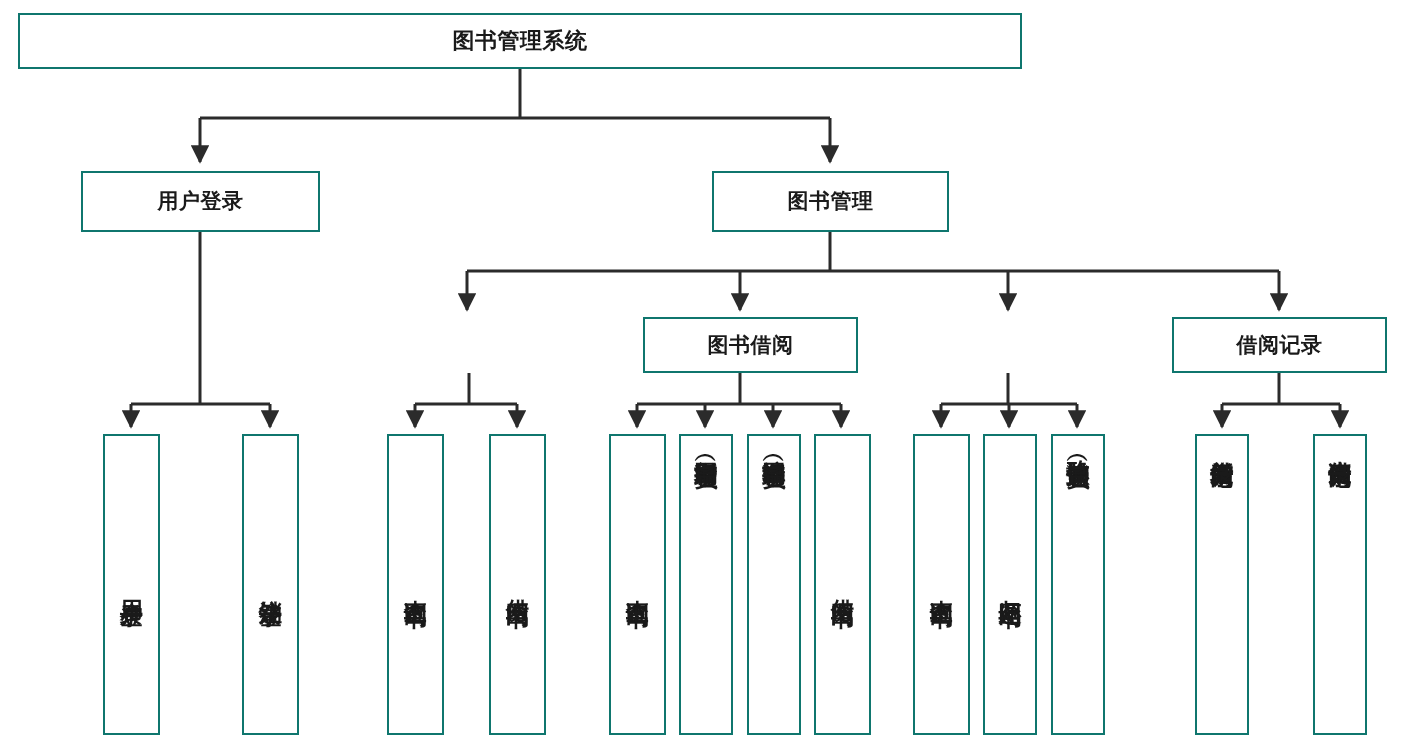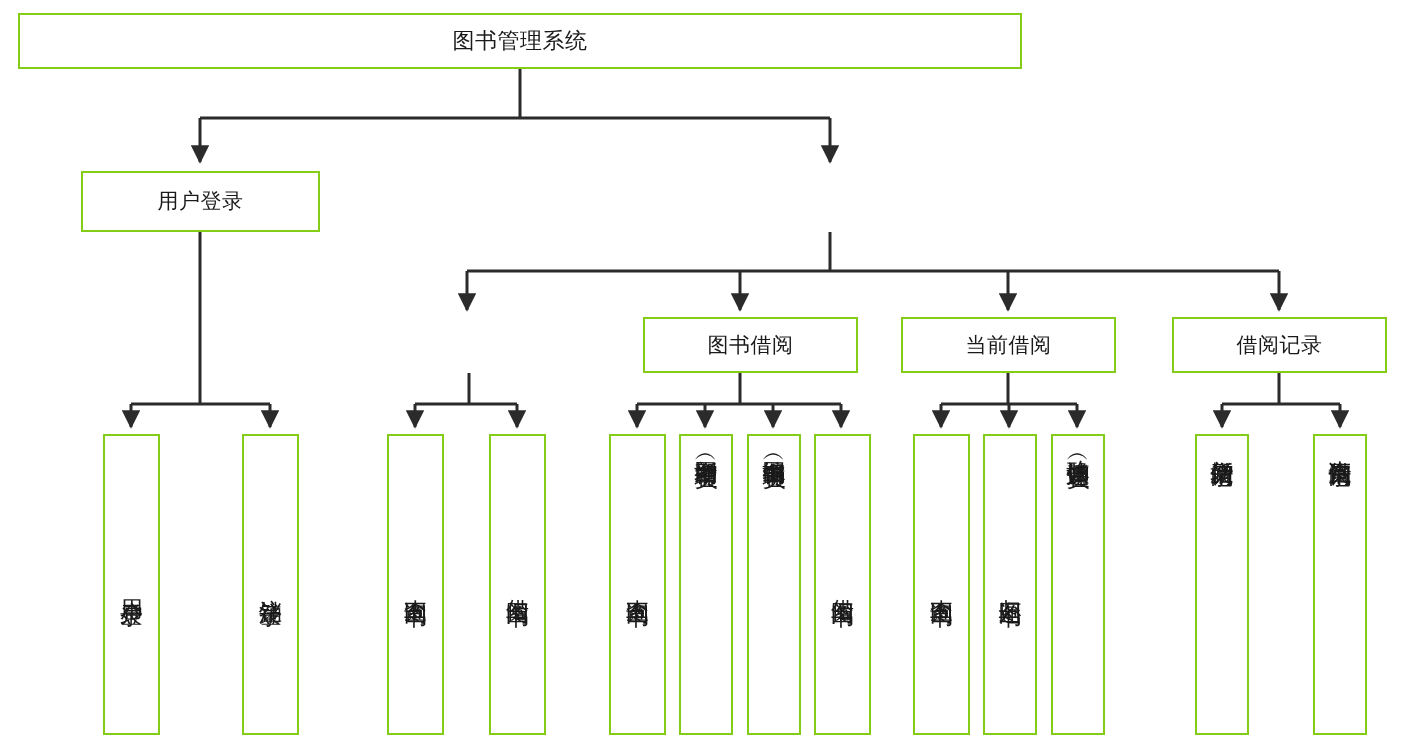--- a/index.html
+++ b/index.html
@@ -20,27 +20,28 @@
     position: absolute;
     left: 0;
     top: 0;
     width: 1405px;
     height: 747px;
     pointer-events: none;
   }
   .node {
     position: absolute;
     box-sizing: border-box;
-    border: 2px solid #84cc16;
+    border: 2px solid #0f766e;
     background: #ffffff;
     display: flex;
     align-items: center;
     justify-content: center;
     color: #1a1a1a;
     line-height: 1.18;
+    font-weight: bold;
   }
   
   .node.horiz {
     font-size: 21px;
     letter-spacing: 0.5px;
     white-space: nowrap;
   }
   .node.root {
     font-size: 22px;
   }
@@ -122,25 +123,25 @@
       <path d="M 1222 404 L 1340 404"></path>
       <path d="M 1222 404 L 1222 427" marker-end="url(#arrow)"></path>
       <path d="M 1340 404 L 1340 427" marker-end="url(#arrow)"></path>
     </g>
   </svg>
 
   <div class="node horiz root" style="left:18px; top:13px; width:1004px; height:56px;">图书管理系统</div>
 
   <div class="node horiz" style="left:81px; top:171px; width:239px; height:61px;">用户登录</div>
 
+  <div class="node horiz" style="left:712px; top:171px; width:237px; height:61px;">图书管理</div>
 
 
   <div class="node horiz" style="left:633px; top:317px; width:215px; height:56px;margin-left:10px;">图书借阅</div>
 
-  <div class="node horiz" style="left:901px; top:317px; width:215px; height:56px;">当前借阅</div>
 
   <div class="node horiz" style="left:1172px; top:317px; width:215px; height:56px;">借阅记录</div>
 
   <div class="node vert" style="left:103px; top:434px; width:57px; height:301px;">用户登录</div>
 
   <div class="node vert" style="left:242px; top:434px; width:57px; height:301px;">注销登录</div>
 
   <div class="node vert" style="left:387px; top:434px; width:57px; height:301px;">查询图书</div>
 
   <div class="node vert" style="left:489px; top:434px; width:57px; height:301px;">借阅图书</div>

